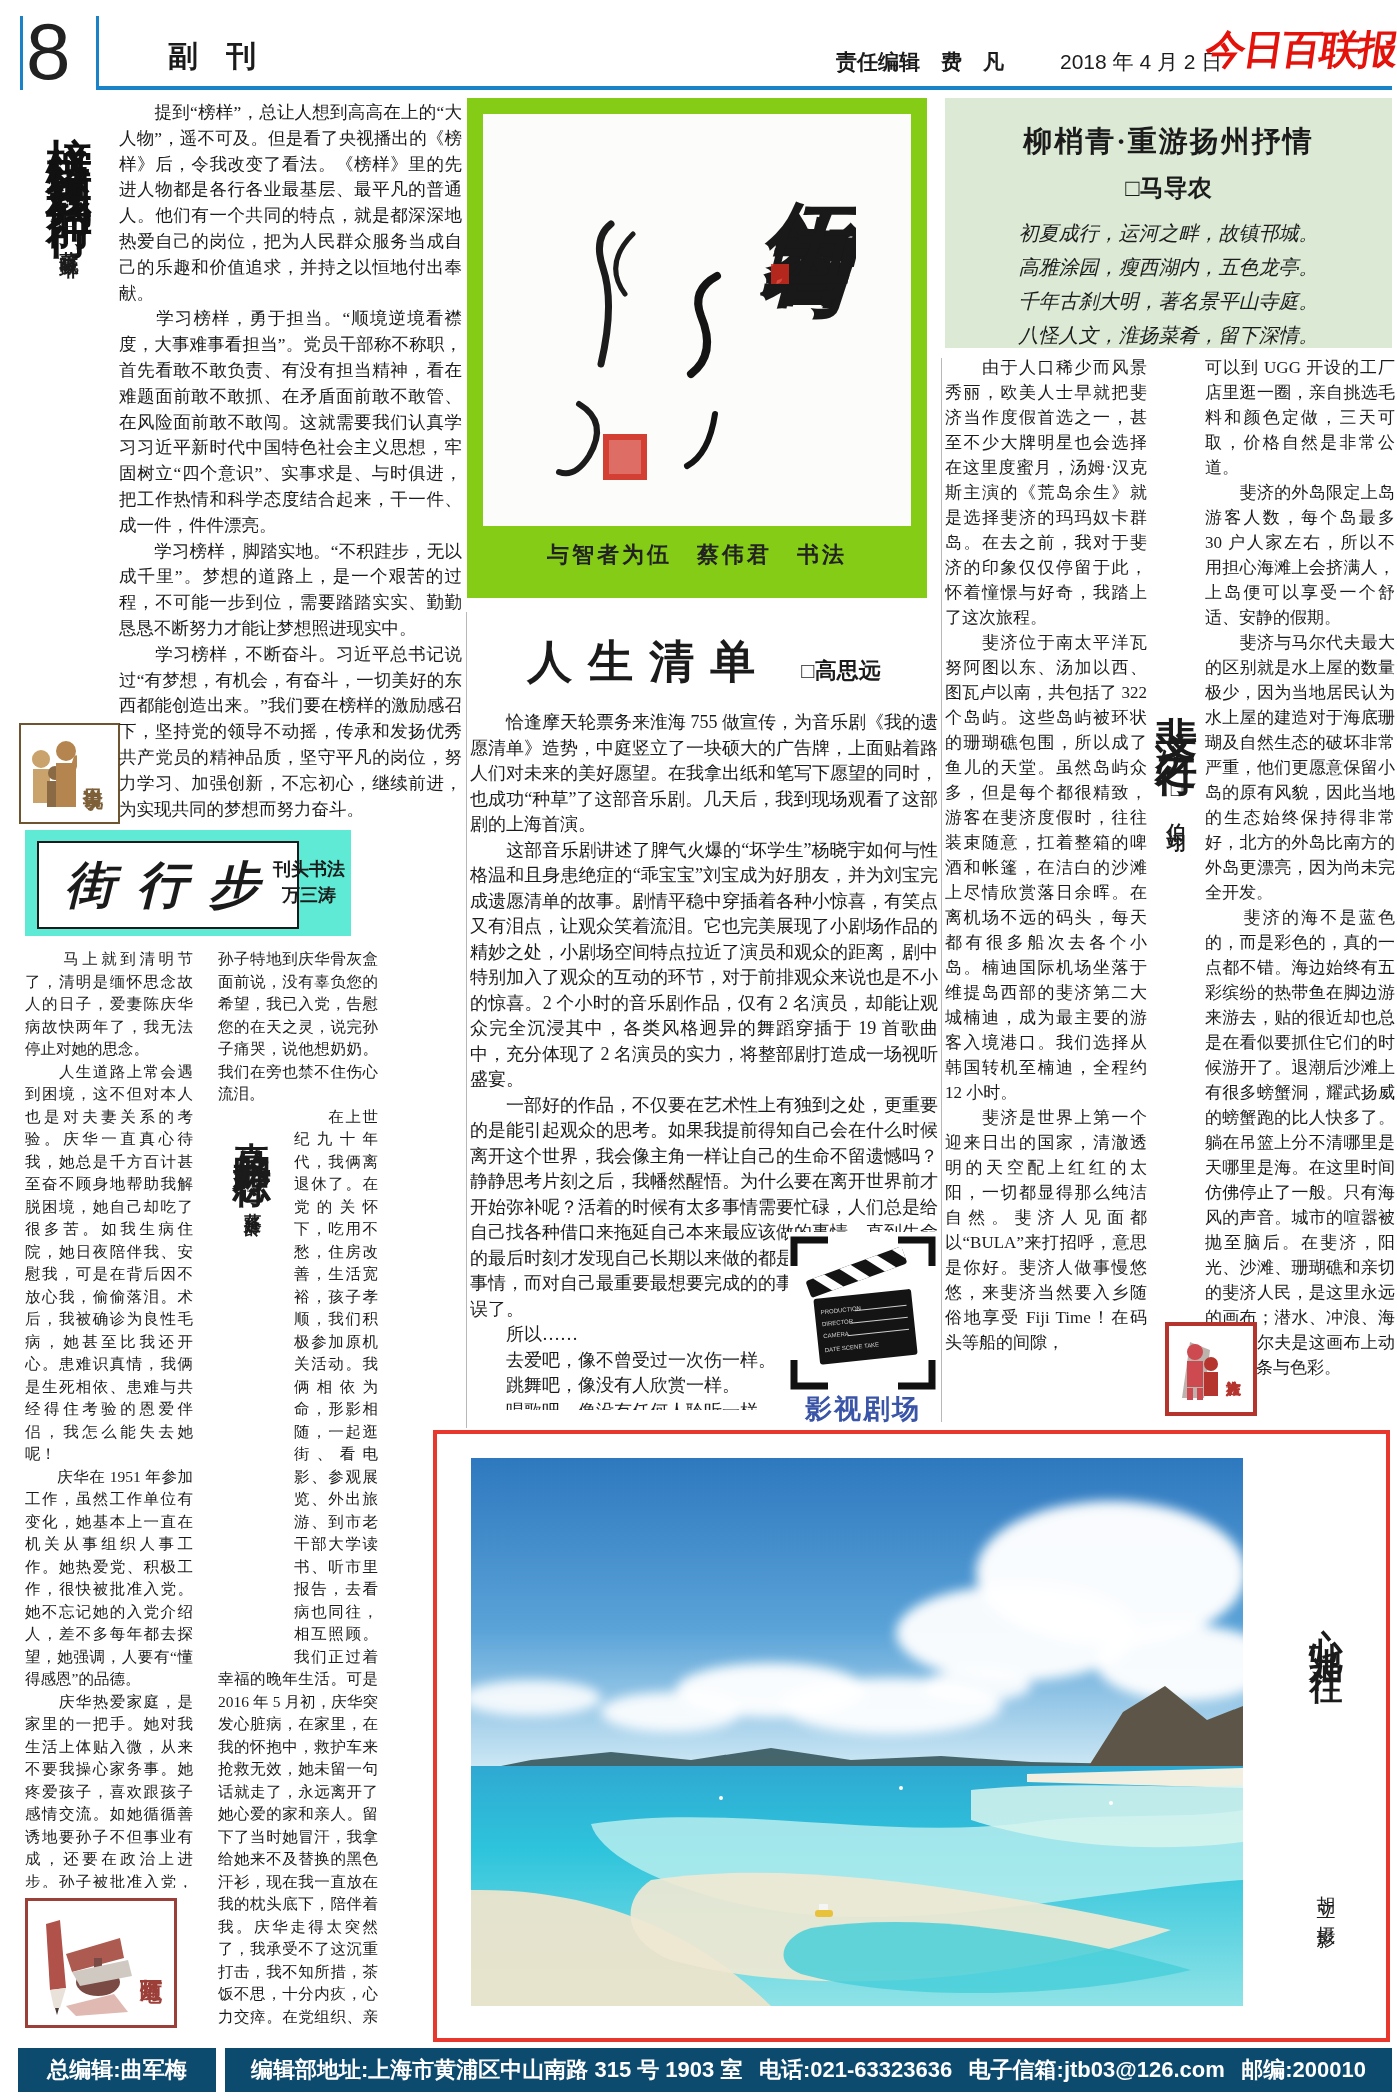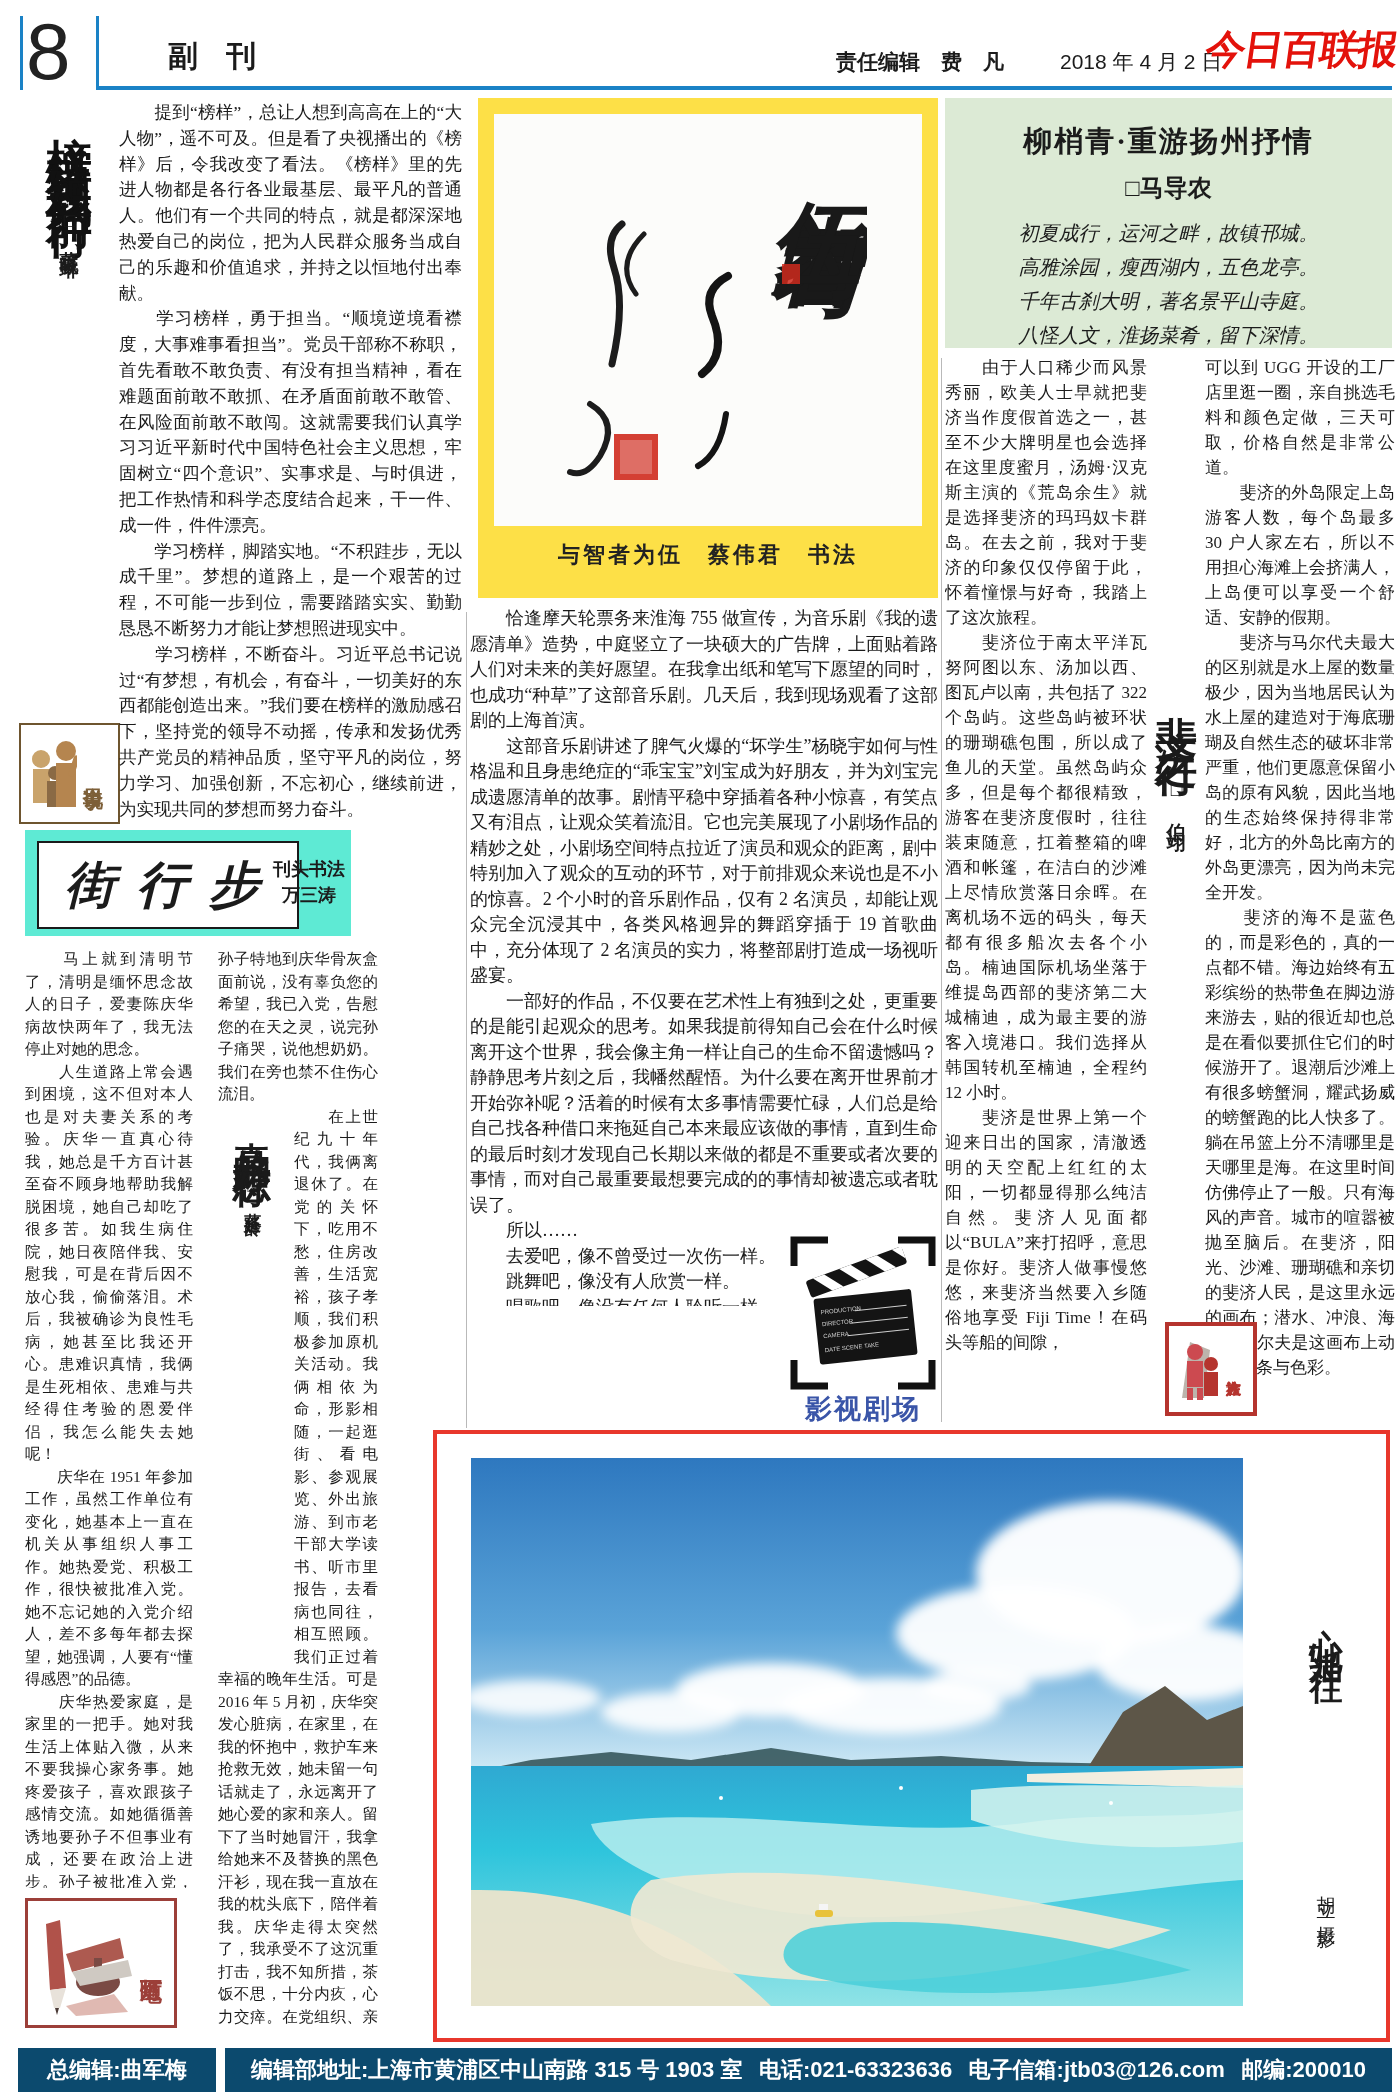--- a/index.html
+++ b/index.html
@@ -31,21 +31,21 @@
                font-family:"Liberation Sans",sans-serif;font-weight:bold;}
   .art1-text{flex:1;font-size:17.5px;line-height:25.8px;overflow:hidden;padding-left:6px;}
 
   
   .icon-shuoshi{width:97px;height:97px;border:2px solid #6e552f;background:#fff;
                 display:flex;align-items:center;justify-content:center;gap:4px;flex:none;}
   .icon-shuoshi .txt{writing-mode:vertical-rl;font-size:20px;font-weight:bold;color:#7d5f38;
                      font-family:"Liberation Sans",sans-serif;letter-spacing:1px;}
 
   
-  .callig{position:absolute;left:478px;top:98px;width:460px;height:500px;background:#fde047;}
+  .callig{position:absolute;left:467px;top:98px;width:460px;height:500px;background:#84cc16;}
   .callig-inner{position:absolute;left:16px;top:16px;right:16px;height:412px;background:#fcfcfa;}
   .callig-caption{position:absolute;left:0;right:0;top:442px;text-align:center;
                   font-size:22px;font-weight:bold;letter-spacing:3px;color:#222;}
   .callig-art{position:absolute;right:60px;top:38px;writing-mode:vertical-rl;
               font-size:92px;font-weight:bold;font-style:italic;color:#191919;line-height:1;
               letter-spacing:-6px;filter:blur(0.4px);}
 
   
   .qingdan{position:absolute;left:470px;top:606px;width:468px;height:824px;}
   .qd-head{display:flex;align-items:flex-end;justify-content:center;gap:30px;margin:26px 0 18px;}
@@ -171,20 +171,24 @@
         <path d="M232 300 q-6 40 -28 52" stroke="#141414" stroke-width="6" fill="none" stroke-linecap="round"></path>
         <rect x="120" y="320" width="44" height="46" fill="#cf2a1d" opacity="0.9"></rect>
         <rect x="126" y="326" width="32" height="34" fill="#fcfcfa" opacity="0.25"></rect>
         <rect x="288" y="150" width="18" height="20" fill="#cf2a1d" opacity="0.85"></rect>
       </svg>
     </div>
     <div class="callig-caption sans">与智者为伍　蔡伟君　书法</div>
   </div>
 
   <div class="qingdan">
+    <div class="qd-head">
+      <span class="qd-title">人生清单</span>
+      <span class="qd-author">□高思远</span>
+    </div>
     <div class="qd-body">
       <div class="just pre">　　恰逢摩天轮票务来淮海 755 做宣传，为音乐剧《我的遗愿清单》造势，中庭竖立了一块硕大的广告牌，上面贴着路人们对未来的美好愿望。在我拿出纸和笔写下愿望的同时，也成功“种草”了这部音乐剧。几天后，我到现场观看了这部剧的上海首演。
 　　这部音乐剧讲述了脾气火爆的“坏学生”杨晓宇如何与性格温和且身患绝症的“乖宝宝”刘宝成为好朋友，并为刘宝完成遗愿清单的故事。剧情平稳中穿插着各种小惊喜，有笑点又有泪点，让观众笑着流泪。它也完美展现了小剧场作品的精妙之处，小剧场空间特点拉近了演员和观众的距离，剧中特别加入了观众的互动的环节，对于前排观众来说也是不小的惊喜。2 个小时的音乐剧作品，仅有 2 名演员，却能让观众完全沉浸其中，各类风格迥异的舞蹈穿插于 19 首歌曲中，充分体现了 2 名演员的实力，将整部剧打造成一场视听盛宴。
 　　一部好的作品，不仅要在艺术性上有独到之处，更重要的是能引起观众的思考。如果我提前得知自己会在什么时候离开这个世界，我会像主角一样让自己的生命不留遗憾吗？静静思考片刻之后，我幡然醒悟。为什么要在离开世界前才开始弥补呢？活着的时候有太多事情需要忙碌，人们总是给自己找各种借口来拖延自己本来最应该做的事情，直到生命的最后时刻才发现自己长期以来做的都是不重要或者次要的事情，而对自己最重要最想要完成的的事情却被遗忘或者耽误了。</div>
       <div class="pre">　　所以……
 　　去爱吧，像不曾受过一次伤一样。
 　　跳舞吧，像没有人欣赏一样。
 　　唱歌吧，像没有任何人聆听一样。
 　　干活吧，像不需要钱一样。
 　　生活吧，像今天是末日一样。</div>

